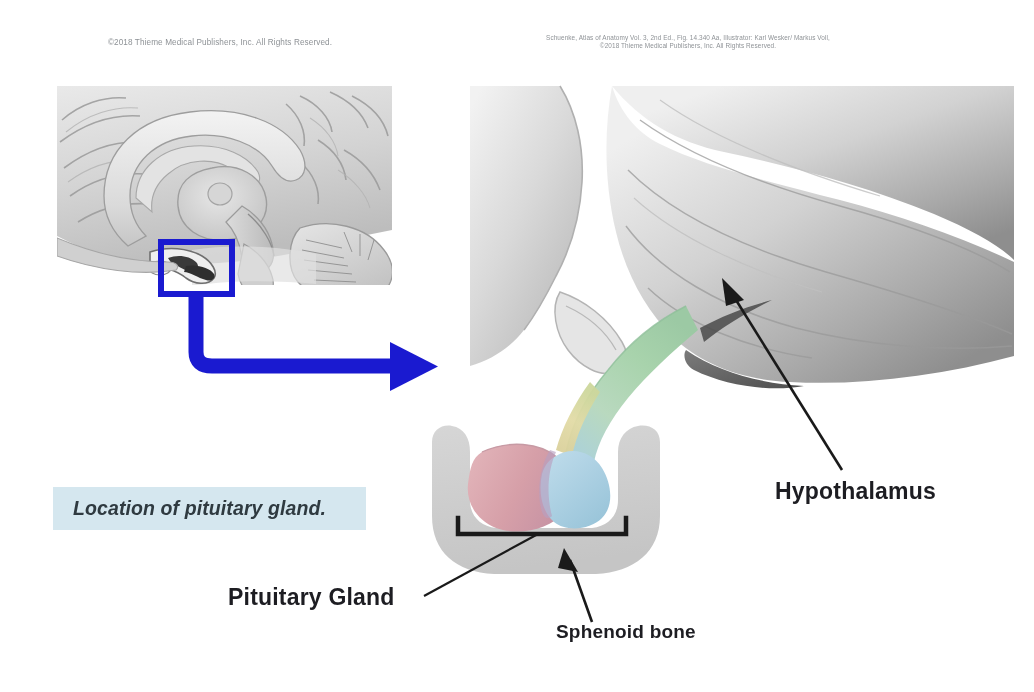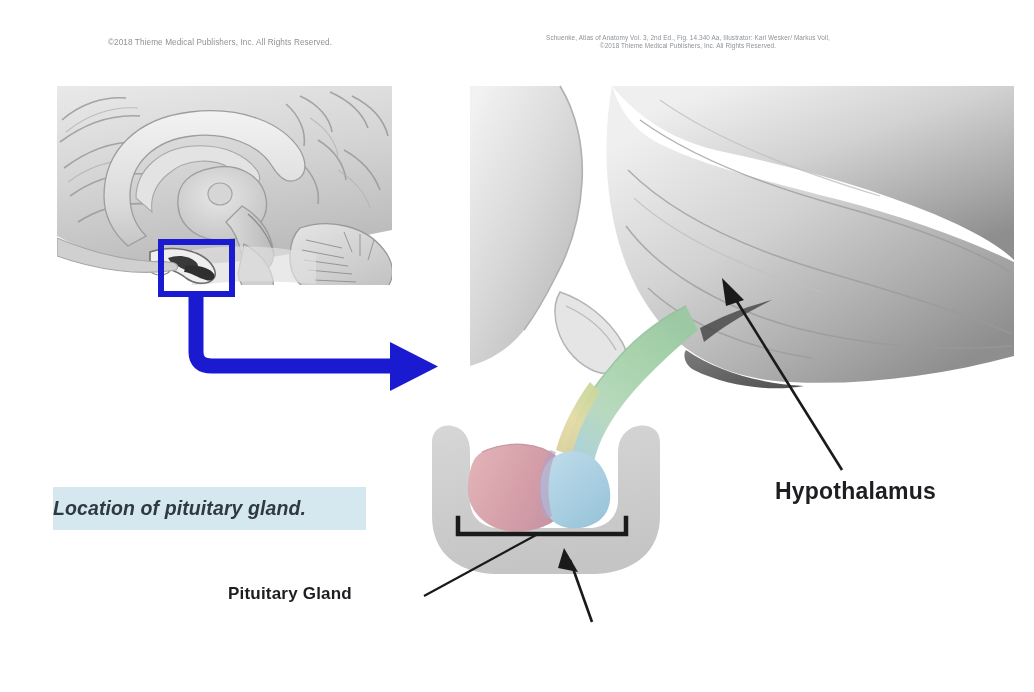--- a/index.html
+++ b/index.html
@@ -21,31 +21,31 @@
 
   .label{
     position:absolute;
     font-family:"Liberation Sans",sans-serif;
     font-weight:bold;
     color:#1d1d22;
     white-space:nowrap;
     user-select:none;
   }
   #label-hypothalamus{left:775px;top:478px;font-size:23px;letter-spacing:0.2px;}
-  #label-pituitary{left:228px;top:584px;font-size:17px;letter-spacing:0.2px;}
+  #label-pituitary{left:228px;top:584px;font-size:23px;letter-spacing:0.2px;}
   #label-sphenoid{left:556px;top:621px;font-size:19px;letter-spacing:0.2px;}
 
   #caption-box{
     position:absolute;left:53px;top:487px;width:313px;height:43px;
     background:#d5e7ef;display:flex;align-items:center;
   }
   #caption-text{
     font-family:"Liberation Sans",sans-serif;
     font-style:italic;font-weight:bold;font-size:19.5px;
-    color:#2f3a40;letter-spacing:0.1px;white-space:nowrap;
+    color:#2f3a40;padding-left:20px;letter-spacing:0.1px;white-space:nowrap;
   }
 
   svg{position:absolute;left:0;top:0;}
   #art{width:1034px;height:692px;}
 </style>
 </head>
 <body>
 
 <div id="stage">
 
@@ -292,14 +292,15 @@
     <div>Schuenke, Atlas of Anatomy Vol. 3, 2nd Ed., Fig. 14.340 Aa, Illustrator: Karl Wesker/ Markus Voll,</div>
     <div>©2018 Thieme Medical Publishers, Inc. All Rights Reserved.</div>
   </div>
 
   <div id="caption-box">
     <span id="caption-text">Location of pituitary gland.</span>
   </div>
 
   <div class="label" id="label-hypothalamus">Hypothalamus</div>
   <div class="label" id="label-pituitary">Pituitary Gland</div>
+  <div class="label" id="label-sphenoid">Sphenoid bone</div>
 
 </div>
 
 </body></html>

